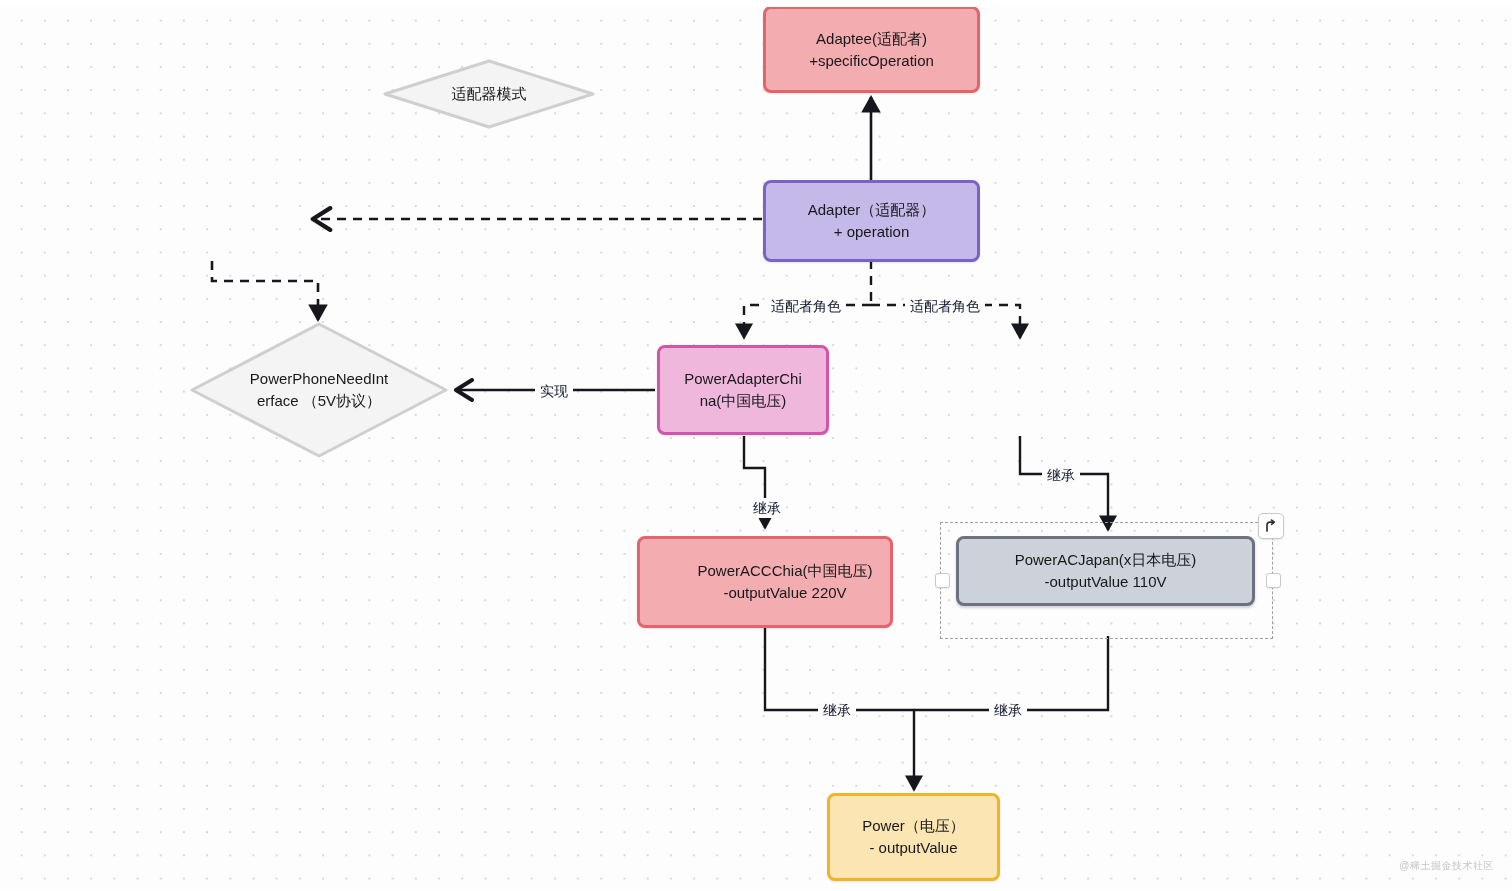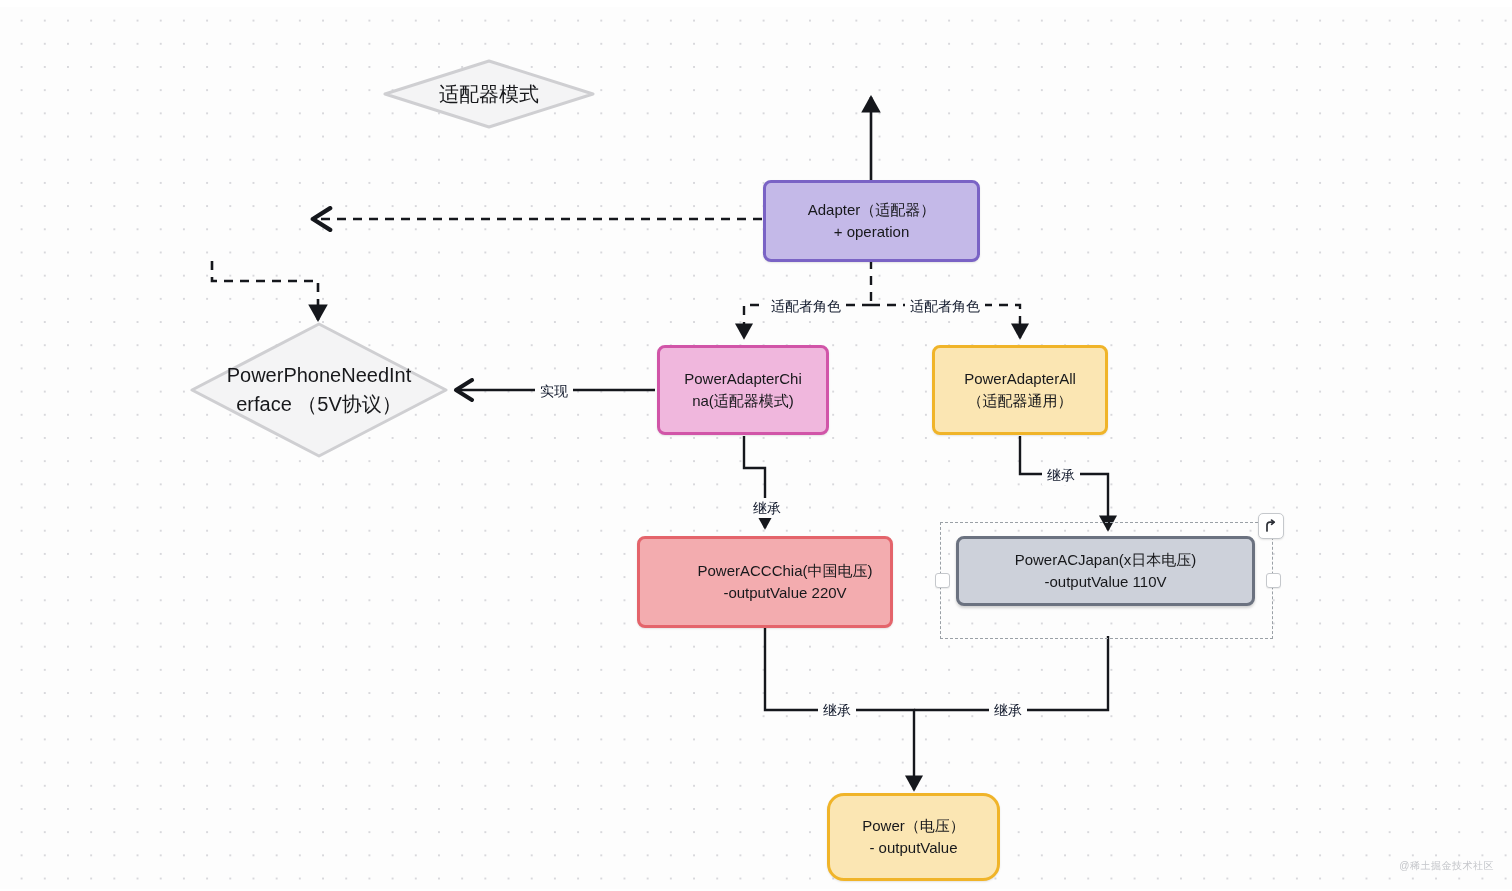--- a/index.html
+++ b/index.html
@@ -98,21 +98,21 @@
     z-index: 15;
   }
   .diamond-wrap svg { display: block; }
   .diamond-label {
     position: absolute;
     inset: 0;
     display: flex;
     align-items: center;
     justify-content: center;
     text-align: center;
-    font-size: 20px;
+    font-size: 15px;
     line-height: 1.45;
     color: #17181b;
     white-space: pre-line;
     pointer-events: none;
   }
 
   .edge-layer {
     position: absolute;
     left: 0; top: 0;
     width: 1512px;
@@ -227,36 +227,36 @@
   </div>
 
   <div class="diamond-wrap" style="left:188px; top:320px; width:262px; height:140px;">
     <svg width="262" height="140" viewBox="0 0 262 140">
       <polygon points="131,4 258,70 131,136 4,70" fill="#f4f4f5" stroke="#cfcfd2" stroke-width="3" stroke-linejoin="round"></polygon>
     </svg>
     <div class="diamond-label">PowerPhoneNeedInt
 erface （5V协议）</div>
   </div>
 
+  <div class="node n-adaptee" style="left:763px; top:6px; width:217px; height:87px;">
+    <span class="lbl">Adaptee(适配者)
++specificOperation</span>
+  </div>
 
   <div class="node n-adapter" style="left:763px; top:180px; width:217px; height:82px;">
     <span class="lbl">Adapter（适配器）
 + operation</span>
   </div>
 
 
   <div class="node n-china" style="left:657px; top:345px; width:172px; height:90px;">
     <span class="lbl">PowerAdapterChi
-na(适配器模式)</span>
-  </div>
-
-  <div class="node n-all" style="left:932px; top:345px; width:176px; height:90px;">
-    <span class="lbl">PowerAdapterAll
-（适配器通用）</span>
-  </div>
+na(中国电压)</span>
+  </div>
+
 
   <div class="node n-accchia" style="left:637px; top:536px; width:256px; height:92px;padding-left:48px;">
     <span class="lbl">PowerACCChia(中国电压)
 -outputValue 220V</span>
   </div>
 
   <div class="sel-box" style="left:940px; top:522px; width:331px; height:115px;"></div>
   <div class="sel-handle" style="left:935px; top:573px;"></div>
   <div class="sel-handle" style="left:1266px; top:573px;"></div>
   <div class="rotate-handle" style="left:1258px; top:513px;">
@@ -264,20 +264,20 @@
       <path d="M3 12 L3 6 Q3 3.2 6 3.2 L9.6 3.2" fill="none" stroke="#2c2f36" stroke-width="1.7" stroke-linecap="round" stroke-linejoin="round"></path>
       <path d="M7.6 1.1 L10.2 3.2 L7.6 5.3" fill="none" stroke="#2c2f36" stroke-width="1.7" stroke-linecap="round" stroke-linejoin="round"></path>
     </svg>
   </div>
 
   <div class="node n-japan" style="left:956px; top:536px; width:299px; height:70px;">
     <span class="lbl">PowerACJapan(x日本电压)
 -outputValue 110V</span>
   </div>
 
-  <div class="node n-power" style="left:827px; top:793px; width:173px; height:88px;border-radius:17px;">
+  <div class="node n-power" style="left:827px; top:793px; width:173px; height:88px;">
     <span class="lbl">Power（电压）
 - outputValue</span>
   </div>
 
   <div class="watermark">@稀土掘金技术社区</div>
 
 </div>
 
 </body></html>

